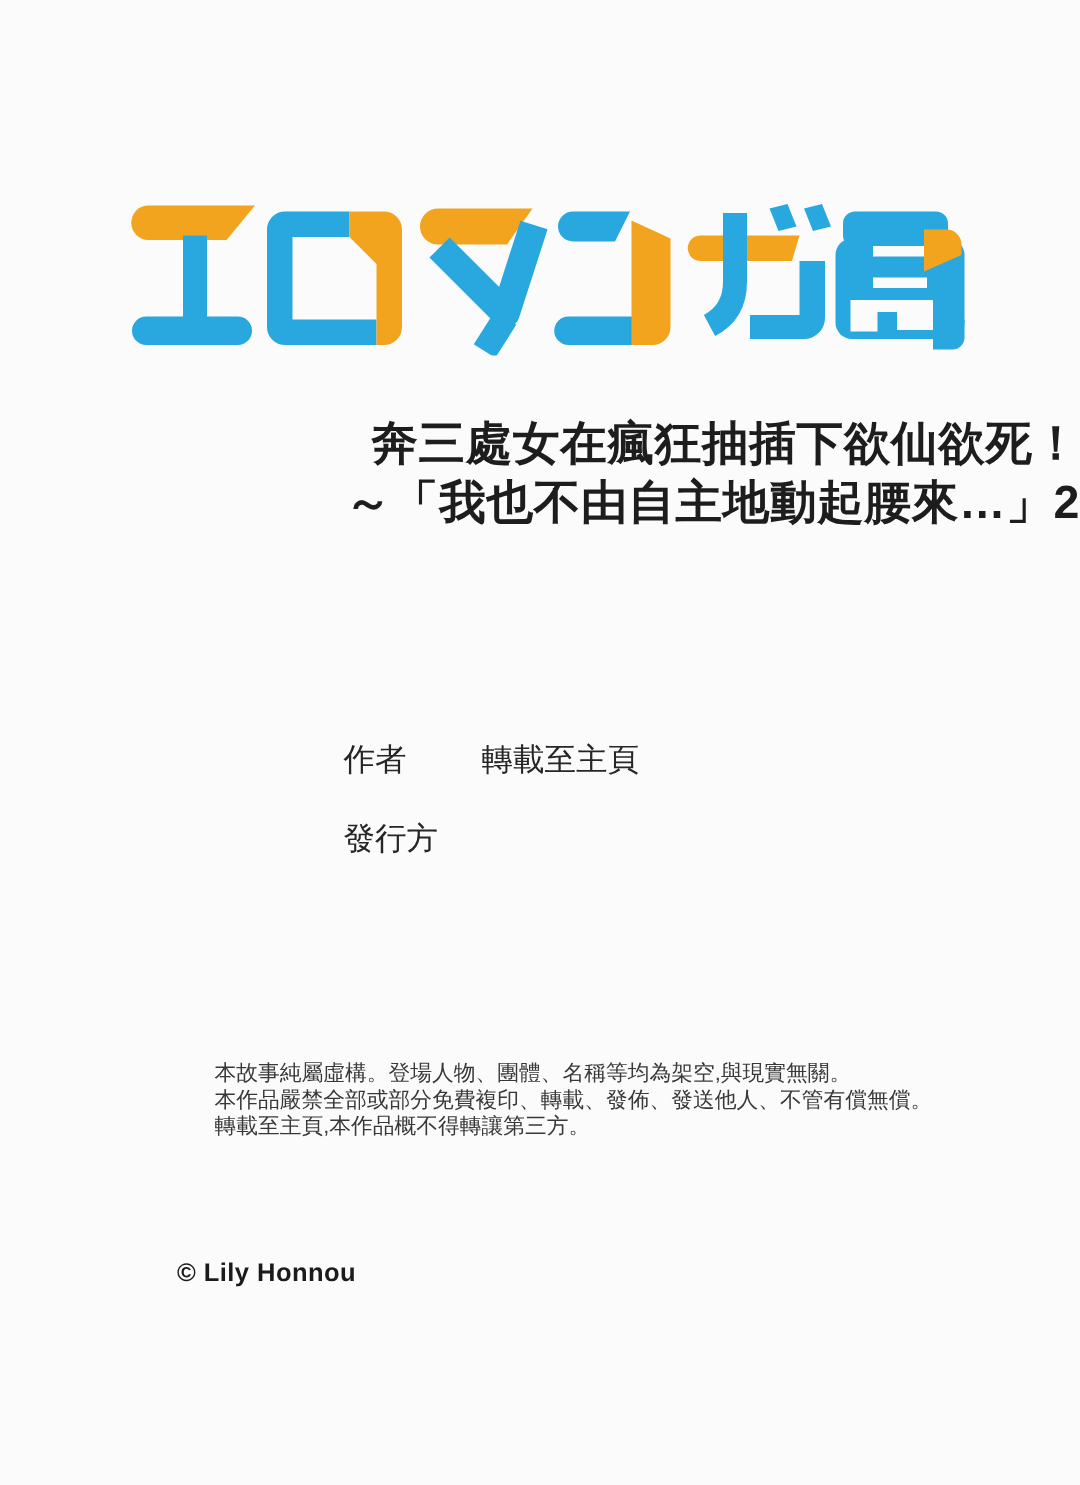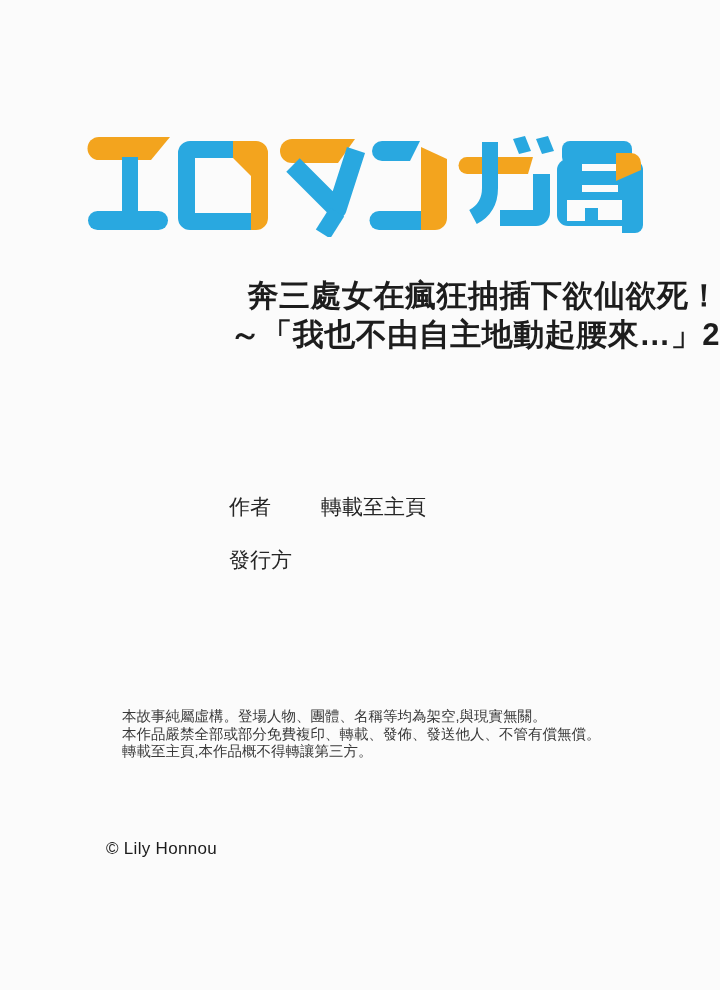--- a/index.html
+++ b/index.html
@@ -29,24 +29,24 @@
   .credit-row{
     display:flex;gap:20px;align-items:baseline;
     font-size:21px;line-height:26px;color:#262626;margin-bottom:27px;
     white-space:nowrap;
   }
   .credit-label{min-width:72px;}
   .disclaimer{
     position:absolute;left:122px;top:708px;width:520px;
     font-size:14.5px;line-height:17.5px;color:#383838;
   }
-  .disclaimer div{white-space:nowrap;}
+  .disclaimer div{white-space:nowrap;margin-left:21px;}
   .copyright{
-    position:absolute;left:106px;top:839px;
-    font-size:17px;color:#1b1b1b;letter-spacing:0.3px;
+    position:absolute;left:118px;top:839px;
+    font-size:17px;color:#1b1b1b;letter-spacing:0.3px;font-weight:bold;
   }
 </style>
 </head>
 <body>
 
 <div class="page">
 
   <div class="logo-wrap">
     <svg viewBox="0 0 560 104" role="img" aria-label="エロマンガ島">
 

